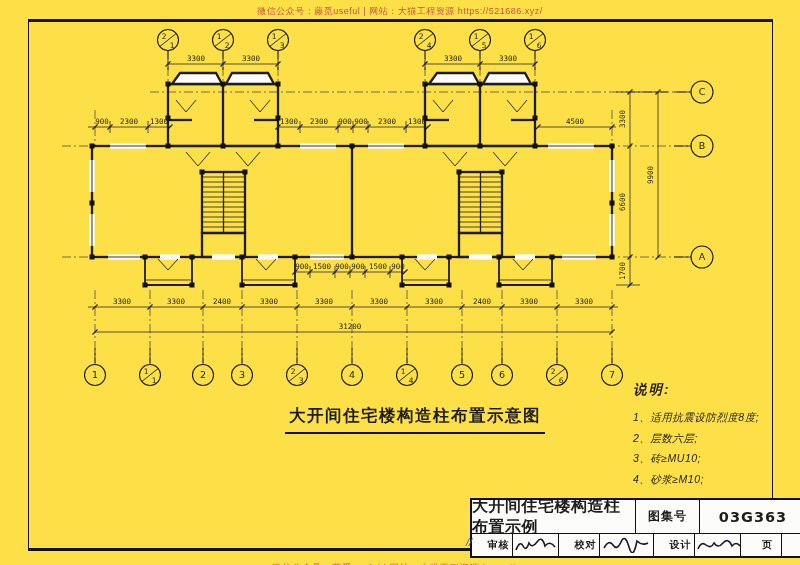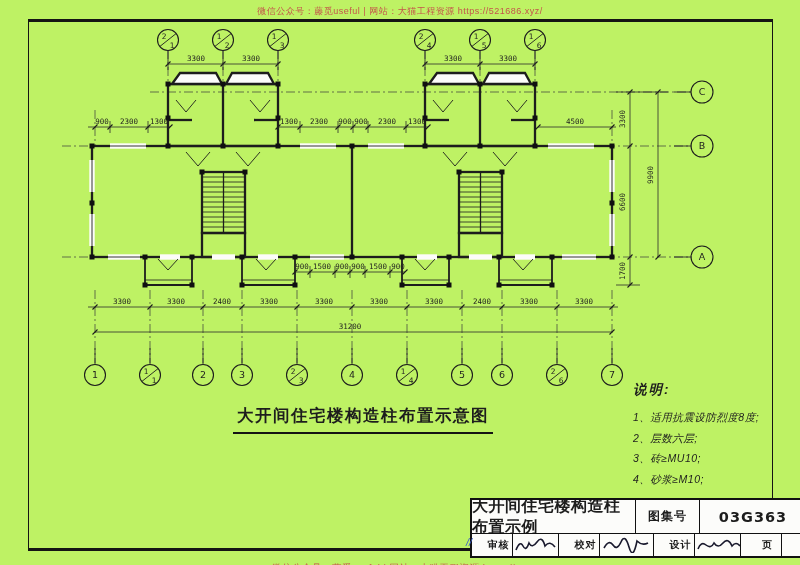--- a/index.html
+++ b/index.html
@@ -1,32 +1,32 @@
 <!DOCTYPE html>
 <html><head>
 <meta charset="utf-8">
 <style>
   html,body{margin:0;padding:0;background:#e8e7e3;}
-  #page{position:relative;width:800px;height:565px;background:#bef264;overflow:hidden;
+  #page{position:relative;width:800px;height:565px;background:#fde047;overflow:hidden;
         font-family:"Liberation Sans",sans-serif;color:#1d1d1d;}
   
   #frame{position:absolute;left:28px;top:19px;width:743px;height:526px;
          border:1.6px solid #141414;border-top-width:3px;border-bottom-width:3px;}
   
   .wm{position:absolute;white-space:nowrap;z-index:40;letter-spacing:.5px;}
   #wm-top{top:5px;left:50%;transform:translateX(-50%);font-size:9px;color:#c4554a;}
   #wm-bottom{top:562px;left:272px;font-size:9.5px;color:#c4554a;}
   .blue-mark{position:absolute;color:#3a5bc7;font-size:11px;font-style:italic;z-index:41;}
   
   #plan-svg{position:absolute;left:0;top:0;width:800px;height:565px;z-index:5;}
   .dim{font:7.5px "DejaVu Sans Mono",monospace;fill:#1f1f1f;text-anchor:middle;}
   .bub{font:9.5px "DejaVu Sans",sans-serif;fill:#1f1f1f;text-anchor:middle;}
   .frac{font:7.5px "DejaVu Sans",sans-serif;fill:#1f1f1f;text-anchor:middle;}
   
-  #caption-wrap{position:absolute;left:208px;top:405px;width:310px;text-align:center;z-index:10;}
+  #caption-wrap{position:absolute;left:235px;top:405px;width:310px;text-align:right;z-index:10;}
   #caption{display:inline-block;font-size:16.5px;font-weight:bold;letter-spacing:1.5px;
            border-bottom:2.4px solid #141414;padding:0 4px 5px 4px;}
   
   #notes{position:absolute;left:633px;top:381px;width:150px;z-index:10;font-style:italic;}
   #notes .nt{font-size:13.5px;font-weight:bold;letter-spacing:2px;margin-bottom:8px;}
   #notes .ni{font-size:10.5px;line-height:20.5px;letter-spacing:.5px;}
   
   #tblock{position:absolute;left:470px;top:498px;width:364px;height:60px;z-index:30;
           background:#fcfcfa;border:2px solid #111;box-sizing:border-box;display:flex;flex-direction:column;}
   .tb-row{display:flex;flex:0 0 auto;box-sizing:border-box;}

